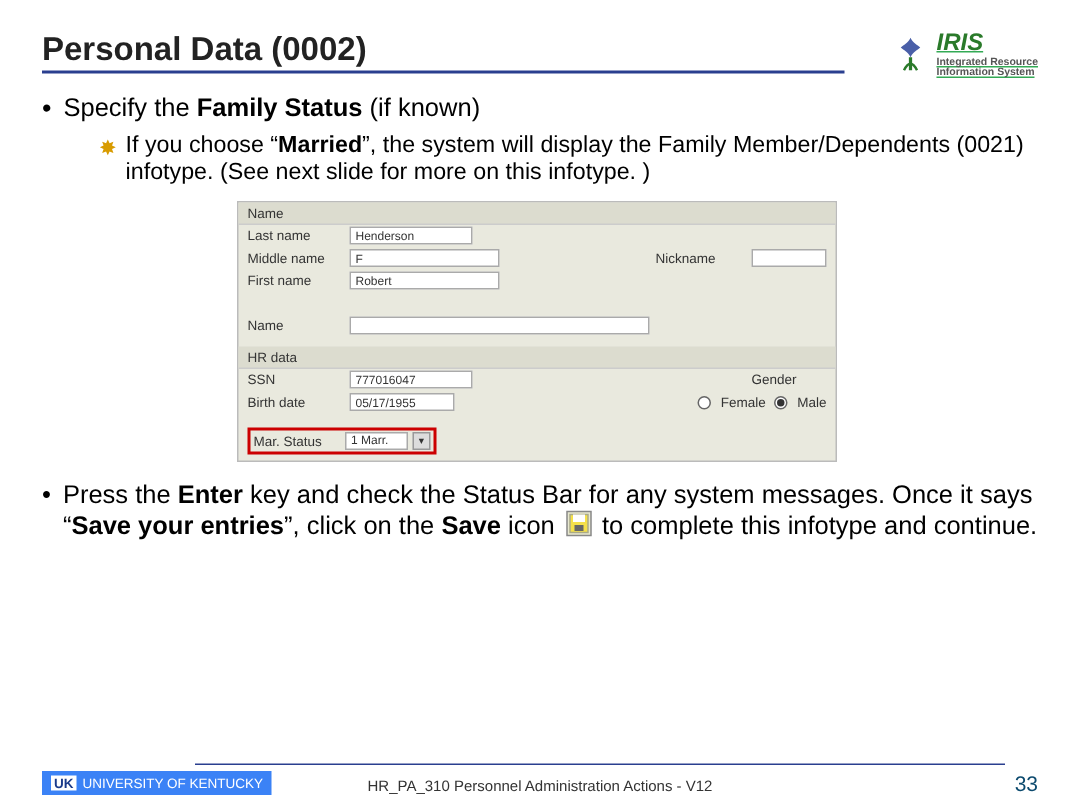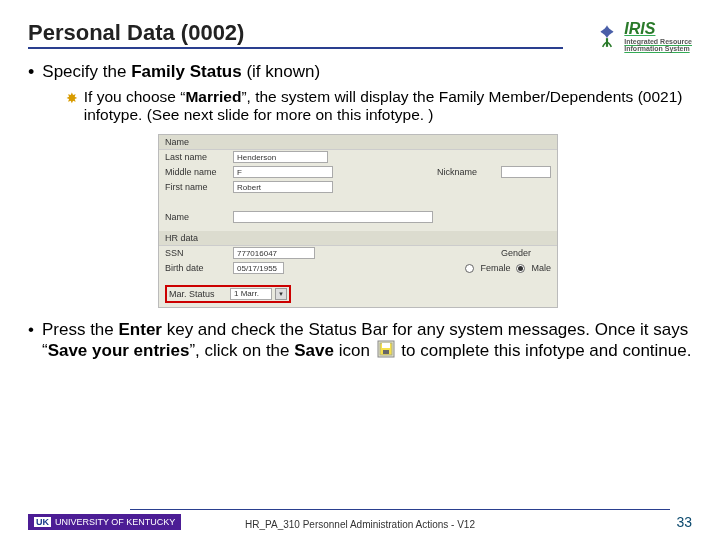--- a/index.html
+++ b/index.html
@@ -67,21 +67,21 @@
   .b3 { display:flex; gap:8px; margin-top:8px; font-size:17px; }
   .save-icon { display:inline-block; vertical-align:middle; margin:0 2px; }
   .save-icon svg { width:18px; height:18px; }
   .footer {
     position:absolute; bottom:10px; left:0; right:0;
     display:flex; align-items:center; justify-content:space-between;
     padding: 0 28px;
     font-size:10px; color:#444;
   }
   .uk-badge {
-    background:#4c1d95; color:#fff; font-size:9px; padding:3px 6px;
+    background:#3b82f6; color:#fff; font-size:9px; padding:3px 6px;
     display:flex; align-items:center; gap:4px;
   }
   .footer-line {
     position:absolute; bottom:30px; left:130px; right:50px;
     border-top:1px solid #2a3f8f;
   }
   .footer-center { position:absolute; left:50%; transform:translateX(-50%); bottom:10px; font-size:10px; color:#333; }
   .pagenum { color:#0c4a6e; font-size:14px; }
 </style>
 </head>
@@ -117,21 +117,21 @@
     <span>
       <span>If you choose “</span><span class="bold">Married</span><span>”, the system will display the Family Member/Dependents (0021) infotype. (See next slide for more on this infotype. )</span>
     </span>
   </div>
 </div>
 
 <div class="form-shot">
   <div class="section-hdr">Name</div>
   <div class="frow">
     <span class="flabel">Last name</span>
-    <span class="finput" style="width:95px">Henderson</span>
+    <span class="finput" style="width:82px">Henderson</span>
   </div>
   <div class="frow">
     <span class="flabel">Middle name</span>
     <span class="finput" style="width:100px">F</span>
     <span class="col2">
         <span class="flabel" style="width:60px">Nickname</span>
         <span class="finput" style="width:50px"></span>
       </span>
   </div>
   <div class="frow">
@@ -147,21 +147,21 @@
   <div class="section-hdr">HR data</div>
   <div class="frow">
     <span class="flabel">SSN</span>
     <span class="finput" style="width:82px">777016047</span>
     <span class="col2">
         <span class="flabel" style="width:50px">Gender</span>
       </span>
   </div>
   <div class="frow">
     <span class="flabel">Birth date</span>
-    <span class="finput" style="width:51px">05/17/1955</span>
+    <span class="finput" style="width:70px">05/17/1955</span>
     <span class="col2" style="gap:6px">
       <span class="radio"></span>
         <span>Female</span>
       <span class="radio sel"></span>
         <span>Male</span>
     </span>
   </div>
   <div style="height:8px"></div>
   <div class="frow" style="padding-bottom:4px">
     <span class="red-box">

